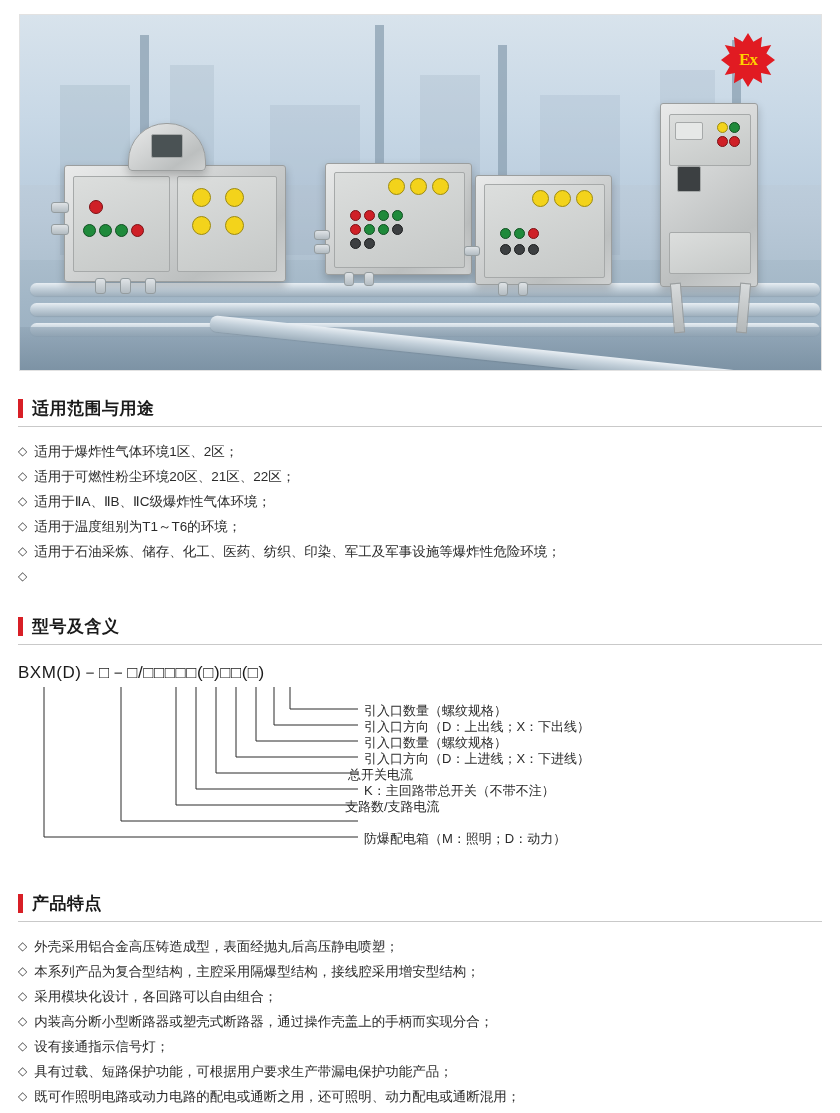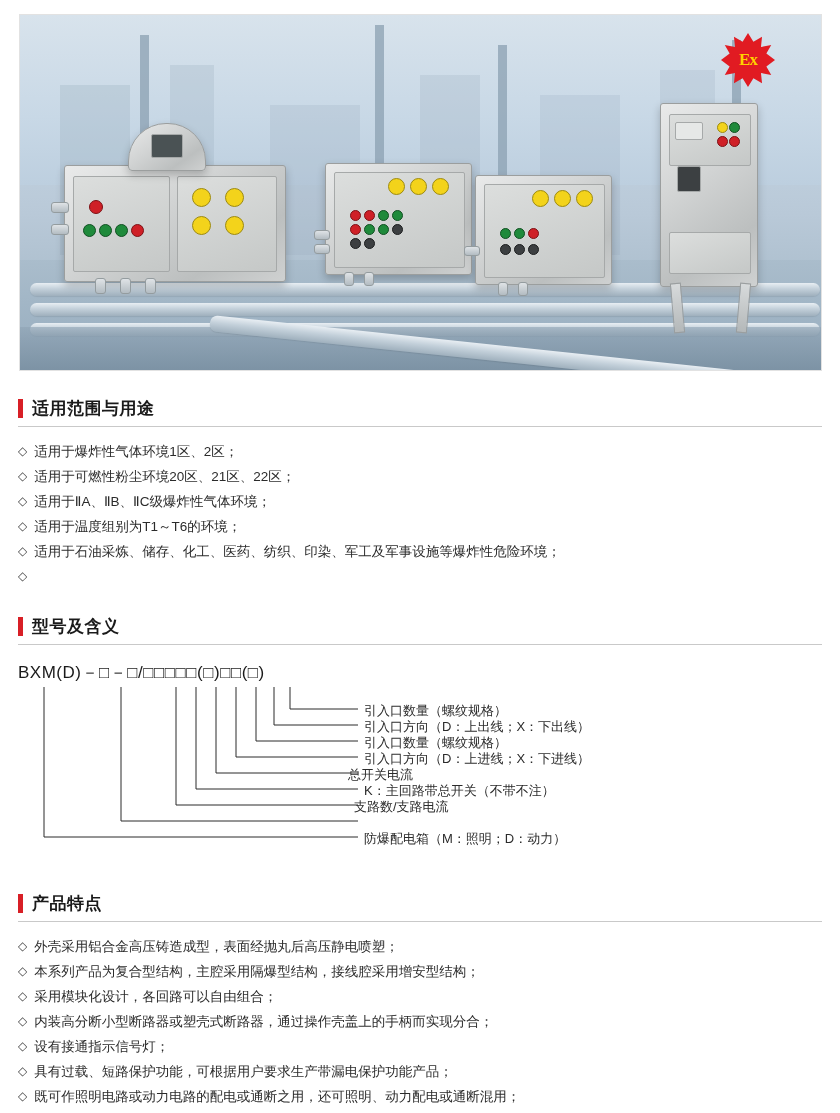--- a/index.html
+++ b/index.html
@@ -357,21 +357,21 @@
       </g>
     </svg>
 
     <div class="model-labels">
       <div class="lbl" style="left:346px; top:19px;">引入口数量（螺纹规格）</div>
       <div class="lbl" style="left:346px; top:35px;">引入口方向（D：上出线；X：下出线）</div>
       <div class="lbl" style="left:346px; top:51px;">引入口数量（螺纹规格）</div>
       <div class="lbl" style="left:346px; top:67px;">引入口方向（D：上进线；X：下进线）</div>
       <div class="lbl" style="left:330px; top:83px;">总开关电流</div>
       <div class="lbl" style="left:346px; top:99px;">K：主回路带总开关（不带不注）</div>
-      <div class="lbl" style="left:336px; top:115px;">支路数/支路电流</div>
+      <div class="lbl" style="left:327px; top:115px;">支路数/支路电流</div>
       <div class="lbl" style="left:346px; top:147px;">防爆配电箱（M：照明；D：动力）</div>
     </div>
   </div>
 
   <div class="sec-head">
     <div class="bar"></div>
     <div class="txt">产品特点</div>
   </div>
   <ul class="bullets">
     <li>

